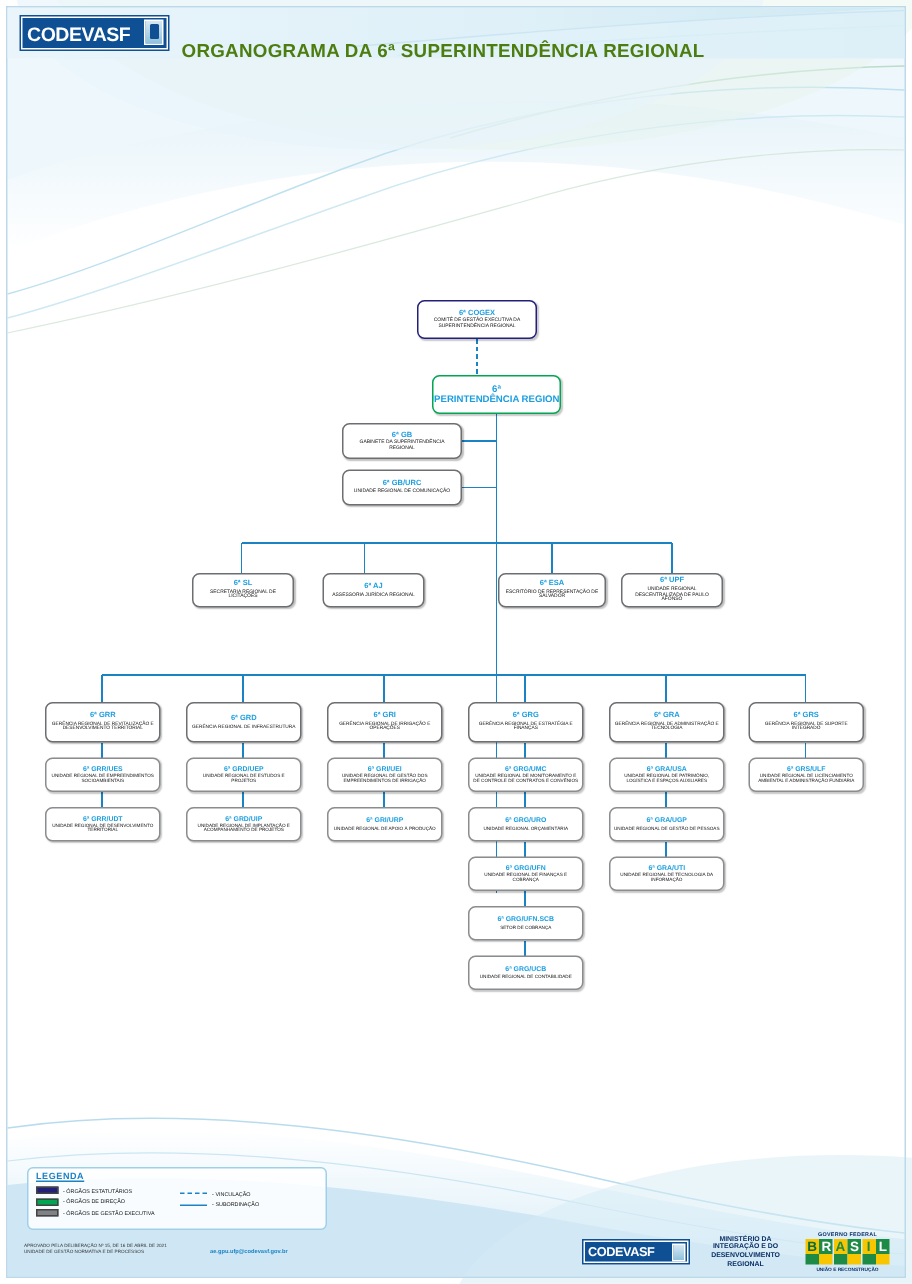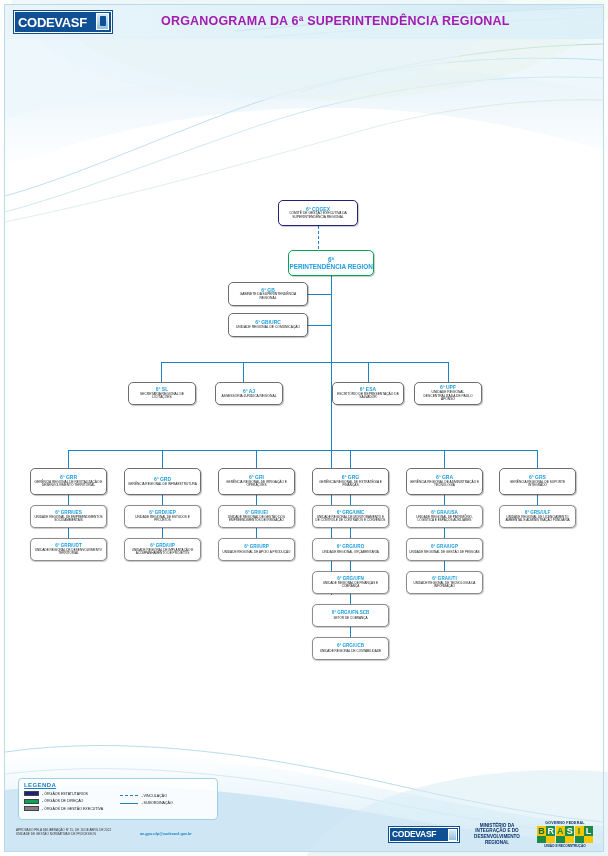--- a/index.html
+++ b/index.html
@@ -72,27 +72,26 @@
   #logo-mark::before {
     content: "";
     position: absolute;
     left: 3px; top: 2px;
     width: 6px; height: 10px;
     background: #0f4f93;
     border-radius: 1px;
   }
   #header-title {
     position: absolute;
-    left: 116px; top: 9px;
-    color: #a21caf;
+    left: 116px; top: 22px;
+    color: #4d7c0f;
     font-size: 12.5px;
     font-weight: bold;
     letter-spacing: 0.2px;
     white-space: nowrap;
-    margin-left: 40px;
   }
 
   
   #chart {
     position: absolute;
     left: 0; top: 0;
     width: 608px; height: 856px;
   }
   #lines { position: absolute; left: 0; top: 0; }
 

